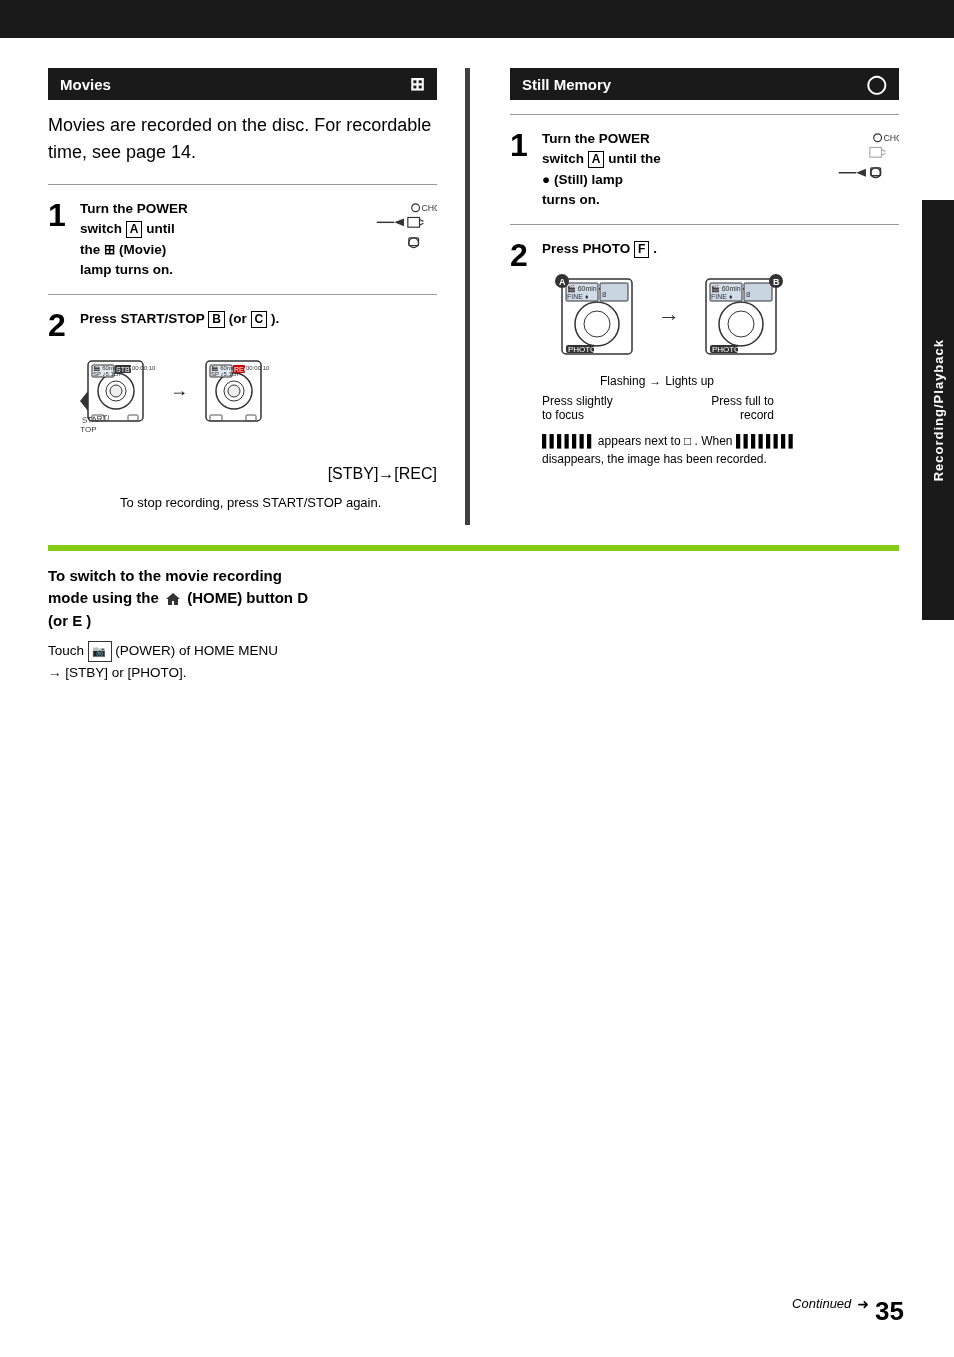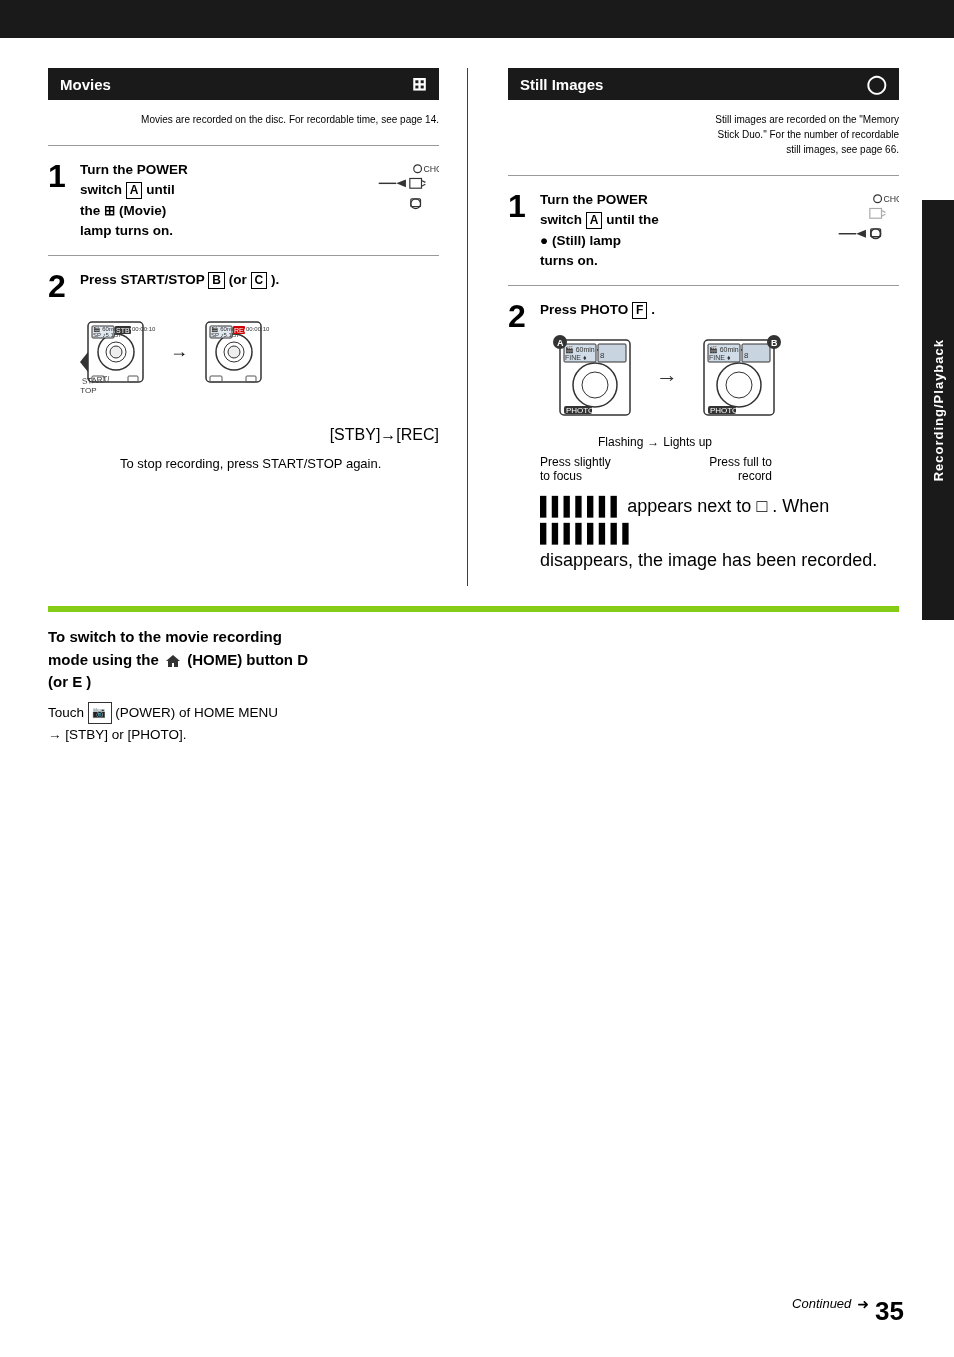--- a/index.html
+++ b/index.html
@@ -46,21 +46,21 @@
       padding-right: 55px;
     }
 
     
     .two-col {
       display: flex;
       gap: 32px;
     }
     .col-left {
       flex: 1;
-      border-right: 1px solid #404040;
+      border-right: 5px solid #404040;
       padding-right: 28px;
     }
     .col-right {
       flex: 1;
       padding-left: 8px;
     }
 
     
     .section-header {
       background: #1a1a1a;
@@ -71,24 +71,23 @@
       display: flex;
       align-items: center;
       justify-content: space-between;
       margin-bottom: 12px;
     }
     .section-header-icon {
       font-size: 18px;
     }
 
     .section-desc {
-      font-size: 10px;
+      font-size: 18px;
       line-height: 1.5;
       margin-bottom: 18px;
-      text-align: right;
     }
 
     
     .hr {
       border: none;
       border-top: 1px solid #999;
       margin: 14px 0;
     }
 
     
@@ -181,21 +180,21 @@
       font-weight: bold;
     }
     .continued-text {
       font-style: italic;
       font-size: 13px;
     }
     .arrow-sym {
       font-size: 14px;
     }
     .bars-text {
-      font-size: 18px;
+      font-size: 12px;
       line-height: 1.5;
       margin-top: 10px;
     }
     .cam-icon-inline {
       display: inline-block;
       border: 1px solid #333;
       padding: 1px 4px;
       font-size: 11px;
       vertical-align: middle;
     }
@@ -324,29 +323,24 @@
           </div>
           <p class="note-text">To stop recording, press START/STOP again.</p>
         </div>
       </div>
 
     </div>
 
     <div class="col-right">
 
       <div class="section-header">
-        <span>Still Images</span>
+        <span>Still Memory</span>
         <span class="section-header-icon">◯</span>
       </div>
 
-      <p class="section-desc">
-        <span>Still images are recorded on the "Memory</span><br>
-        <span>Stick Duo." For the number of recordable</span><br>
-        <span>still images, see page 66.</span>
-      </p>
 
       <hr class="hr">
 
       <div class="step-row">
         <div class="step-num">1</div>
         <div class="step-content">
           <div class="step1-inner">
             <div class="step-text">
               <span>Turn the POWER</span><br>
               <span>switch</span>

